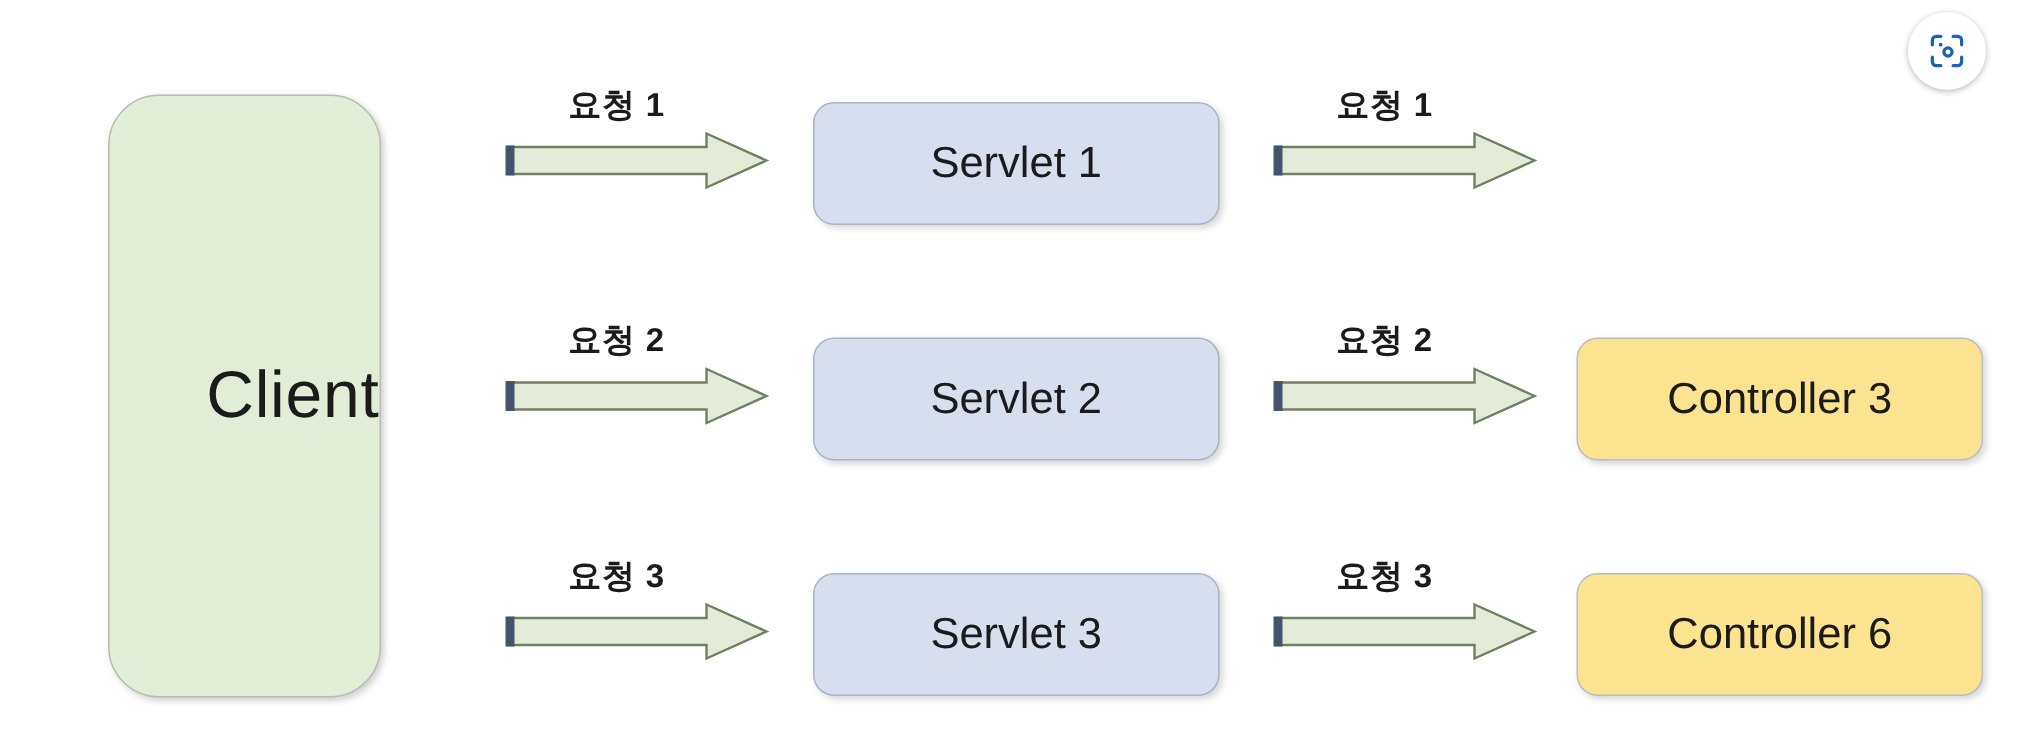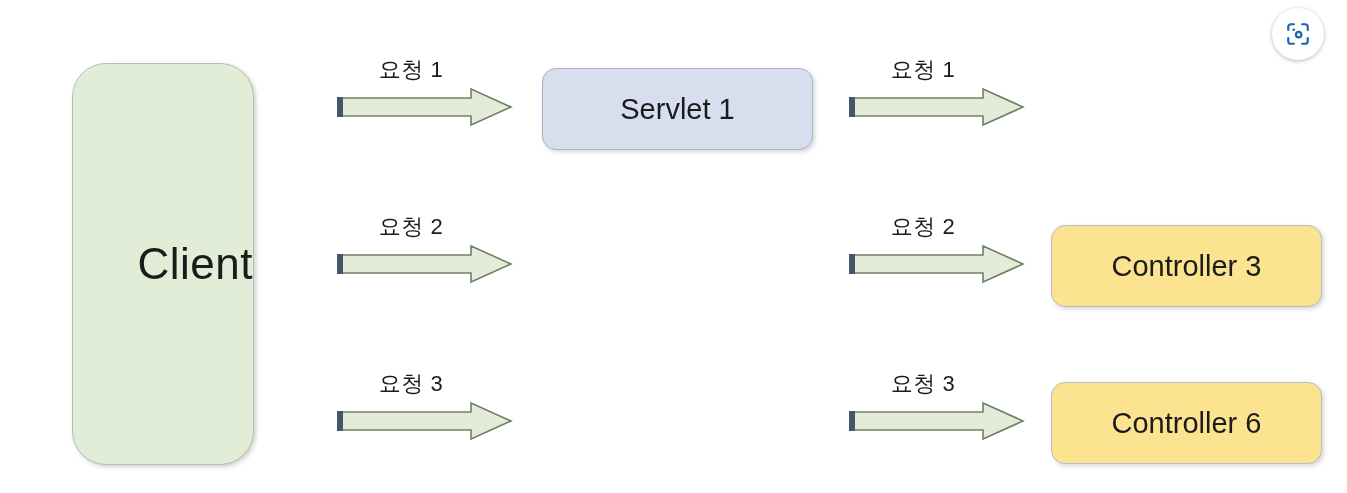--- a/index.html
+++ b/index.html
@@ -71,20 +71,21 @@
   }
   .row1 { top: 68px; text-align: right; }
   .row2 { top: 225px; }
   .row3 { top: 382px; }
 
   
   .arrow-group {
     position: absolute;
     width: 186px;
     height: 72px;
+    font-weight: bold;
   }
   .arrow-left-1  { left: 333px; top: 55px; }
   .arrow-left-2  { left: 333px; top: 212px; }
   .arrow-left-3  { left: 333px; top: 369px; }
   .arrow-right-1 { left: 845px; top: 55px; }
   .arrow-right-2 { left: 845px; top: 212px; }
   .arrow-right-3 { left: 845px; top: 369px; }
 
   .arrow-label {
     position: absolute;
@@ -150,20 +151,23 @@
 
 
   <div class="arrow-group arrow-left-2">
     <span class="arrow-label">요청 2</span>
     <svg class="arrow-svg" width="186" height="40" viewBox="0 0 186 40">
       <polygon points="6,11 138,11 138,2 178,20 138,38 138,29 6,29" fill="#e4ecd9" stroke="#6f8063" stroke-width="1.6"></polygon>
       <rect x="4" y="10" width="6" height="20" fill="#44546a"></rect>
     </svg>
   </div>
 
+  <div class="node-box servlet-box row2">
+    <span class="node-label">Servlet 2</span>
+  </div>
 
   <div class="arrow-group arrow-right-2">
     <span class="arrow-label">요청 2</span>
     <svg class="arrow-svg" width="186" height="40" viewBox="0 0 186 40">
       <polygon points="6,11 138,11 138,2 178,20 138,38 138,29 6,29" fill="#e4ecd9" stroke="#6f8063" stroke-width="1.6"></polygon>
       <rect x="4" y="10" width="6" height="20" fill="#44546a"></rect>
     </svg>
   </div>
 
   <div class="node-box controller-box row2">
@@ -171,20 +175,23 @@
   </div>
 
   <div class="arrow-group arrow-left-3">
     <span class="arrow-label">요청 3</span>
     <svg class="arrow-svg" width="186" height="40" viewBox="0 0 186 40">
       <polygon points="6,11 138,11 138,2 178,20 138,38 138,29 6,29" fill="#e4ecd9" stroke="#6f8063" stroke-width="1.6"></polygon>
       <rect x="4" y="10" width="6" height="20" fill="#44546a"></rect>
     </svg>
   </div>
 
+  <div class="node-box servlet-box row3">
+    <span class="node-label">Servlet 3</span>
+  </div>
 
   <div class="arrow-group arrow-right-3">
     <span class="arrow-label">요청 3</span>
     <svg class="arrow-svg" width="186" height="40" viewBox="0 0 186 40">
       <polygon points="6,11 138,11 138,2 178,20 138,38 138,29 6,29" fill="#e4ecd9" stroke="#6f8063" stroke-width="1.6"></polygon>
       <rect x="4" y="10" width="6" height="20" fill="#44546a"></rect>
     </svg>
   </div>
 
   <div class="node-box controller-box row3">

